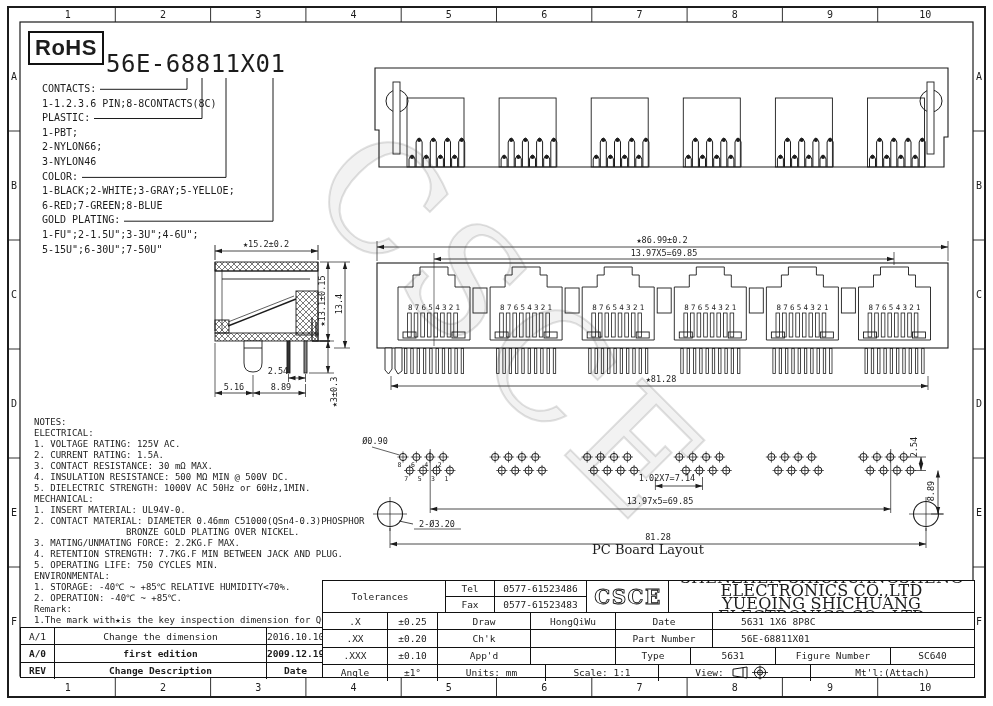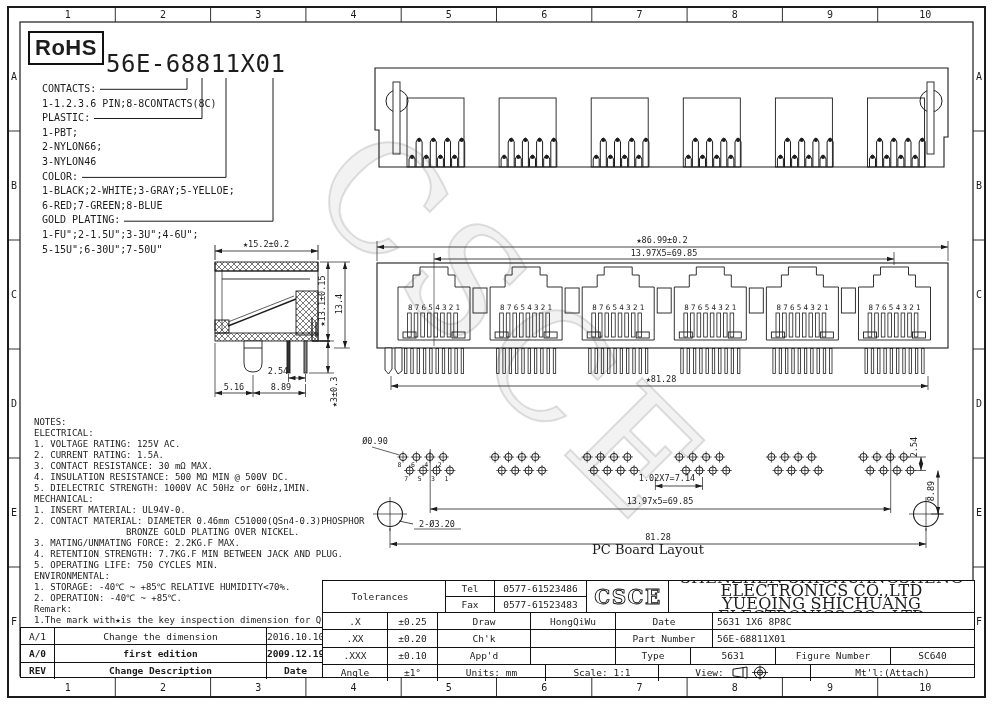--- a/index.html
+++ b/index.html
@@ -24,21 +24,21 @@
   .rv-row>div{display:flex;align-items:center;justify-content:center;}
   .rv-row>div+div{border-left:1px solid #111;}
   .rv-c1{width:33px;} .rv-c2{flex:1;} .rv-c3{width:57px;}
   
   #tblock{left:322px;top:580px;width:651px;height:96px;border:1px solid #111;z-index:2;
           font:9.5px "DejaVu Sans Mono",monospace;background:#fff;}
   .tb-row{display:flex;}
   .tb-row + .tb-row{border-top:1px solid #111;}
   .tb-row>div+div{border-left:1px solid #111;}
   .cell{display:flex;align-items:center;justify-content:center;overflow:hidden;}
-  .lcell{display:flex;align-items:center;padding-left:4px;overflow:hidden;}
+  .lcell{display:flex;align-items:center;padding-left:28px;overflow:hidden;}
   .tb-col{display:flex;flex-direction:column;margin-left:8px;}
   .tb-subrow{display:flex;flex:1;}
   .tb-subrow + .tb-subrow{border-top:1px solid #111;}
   .tb-subrow>div{display:flex;align-items:center;justify-content:center;}
   .tb-subrow>div+div{border-left:1px solid #111;}
   #company{flex-direction:column;justify-content:center;font-family:"DejaVu Serif",serif;
            font-size:16px;line-height:13px;letter-spacing:0.2px;text-align:center;}
 </style>
 </head>
 <body>

